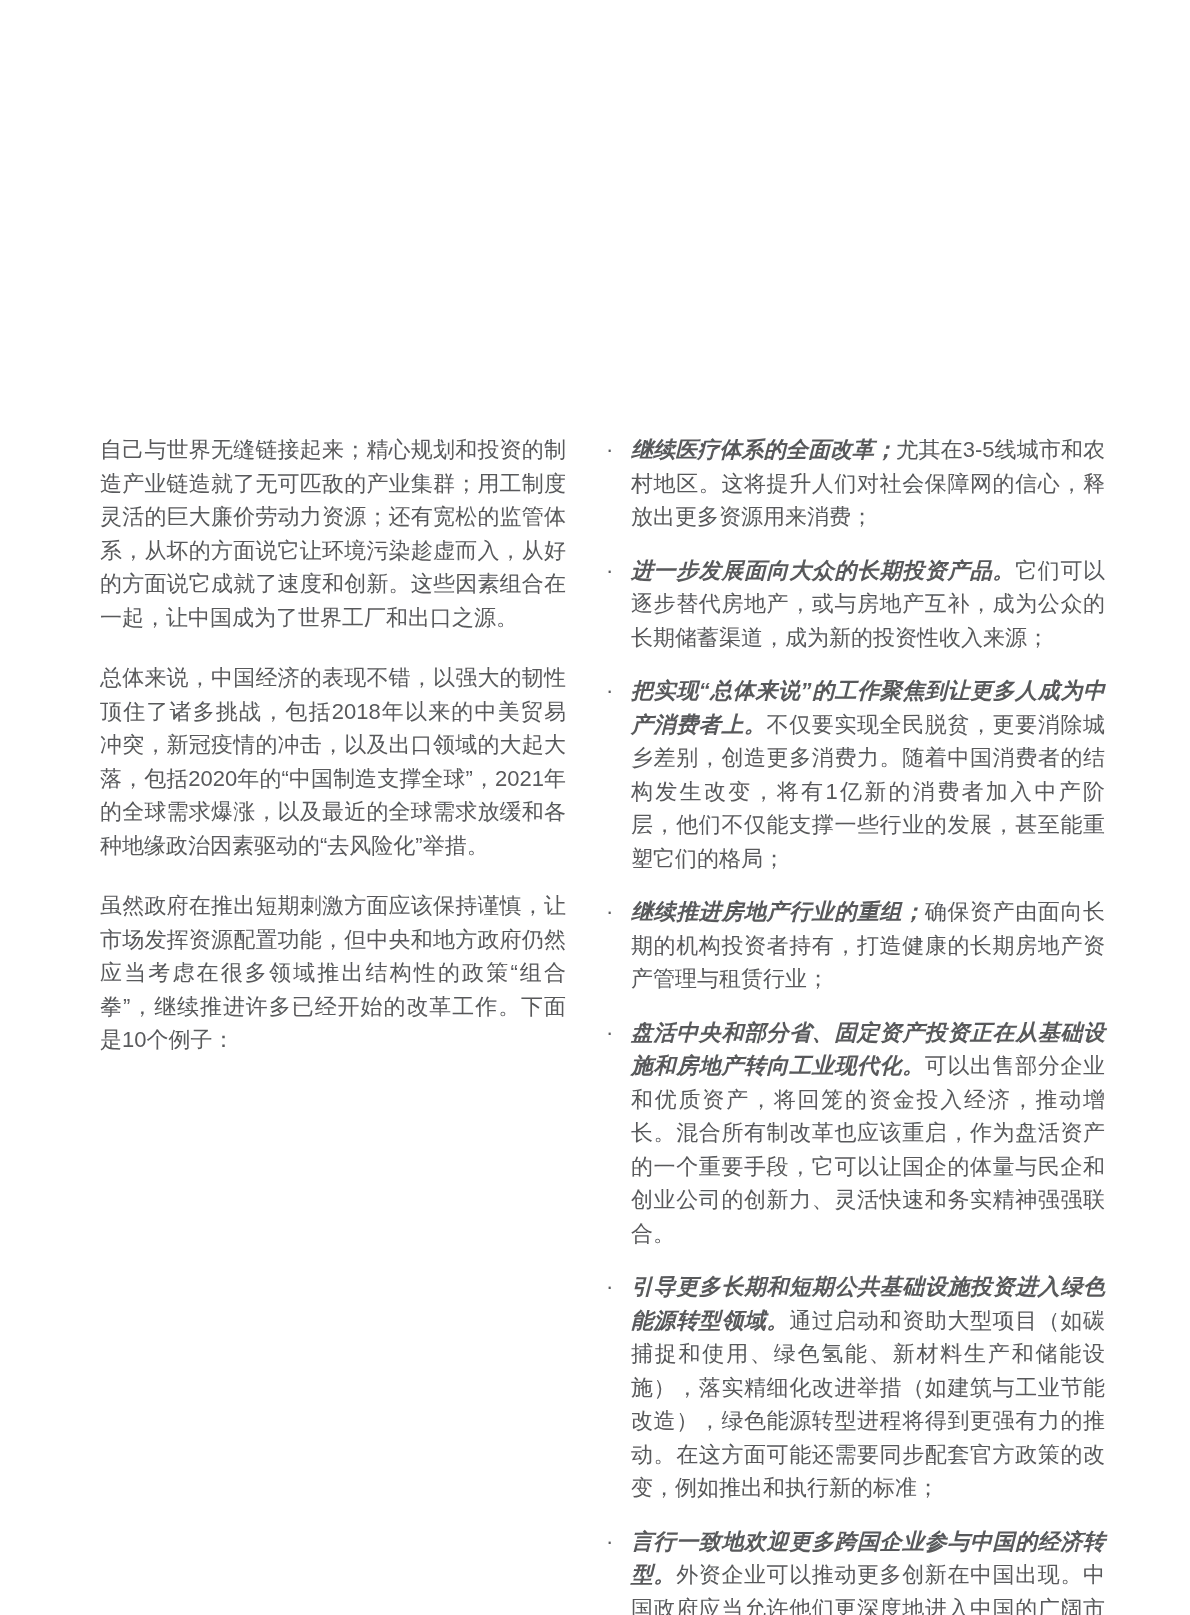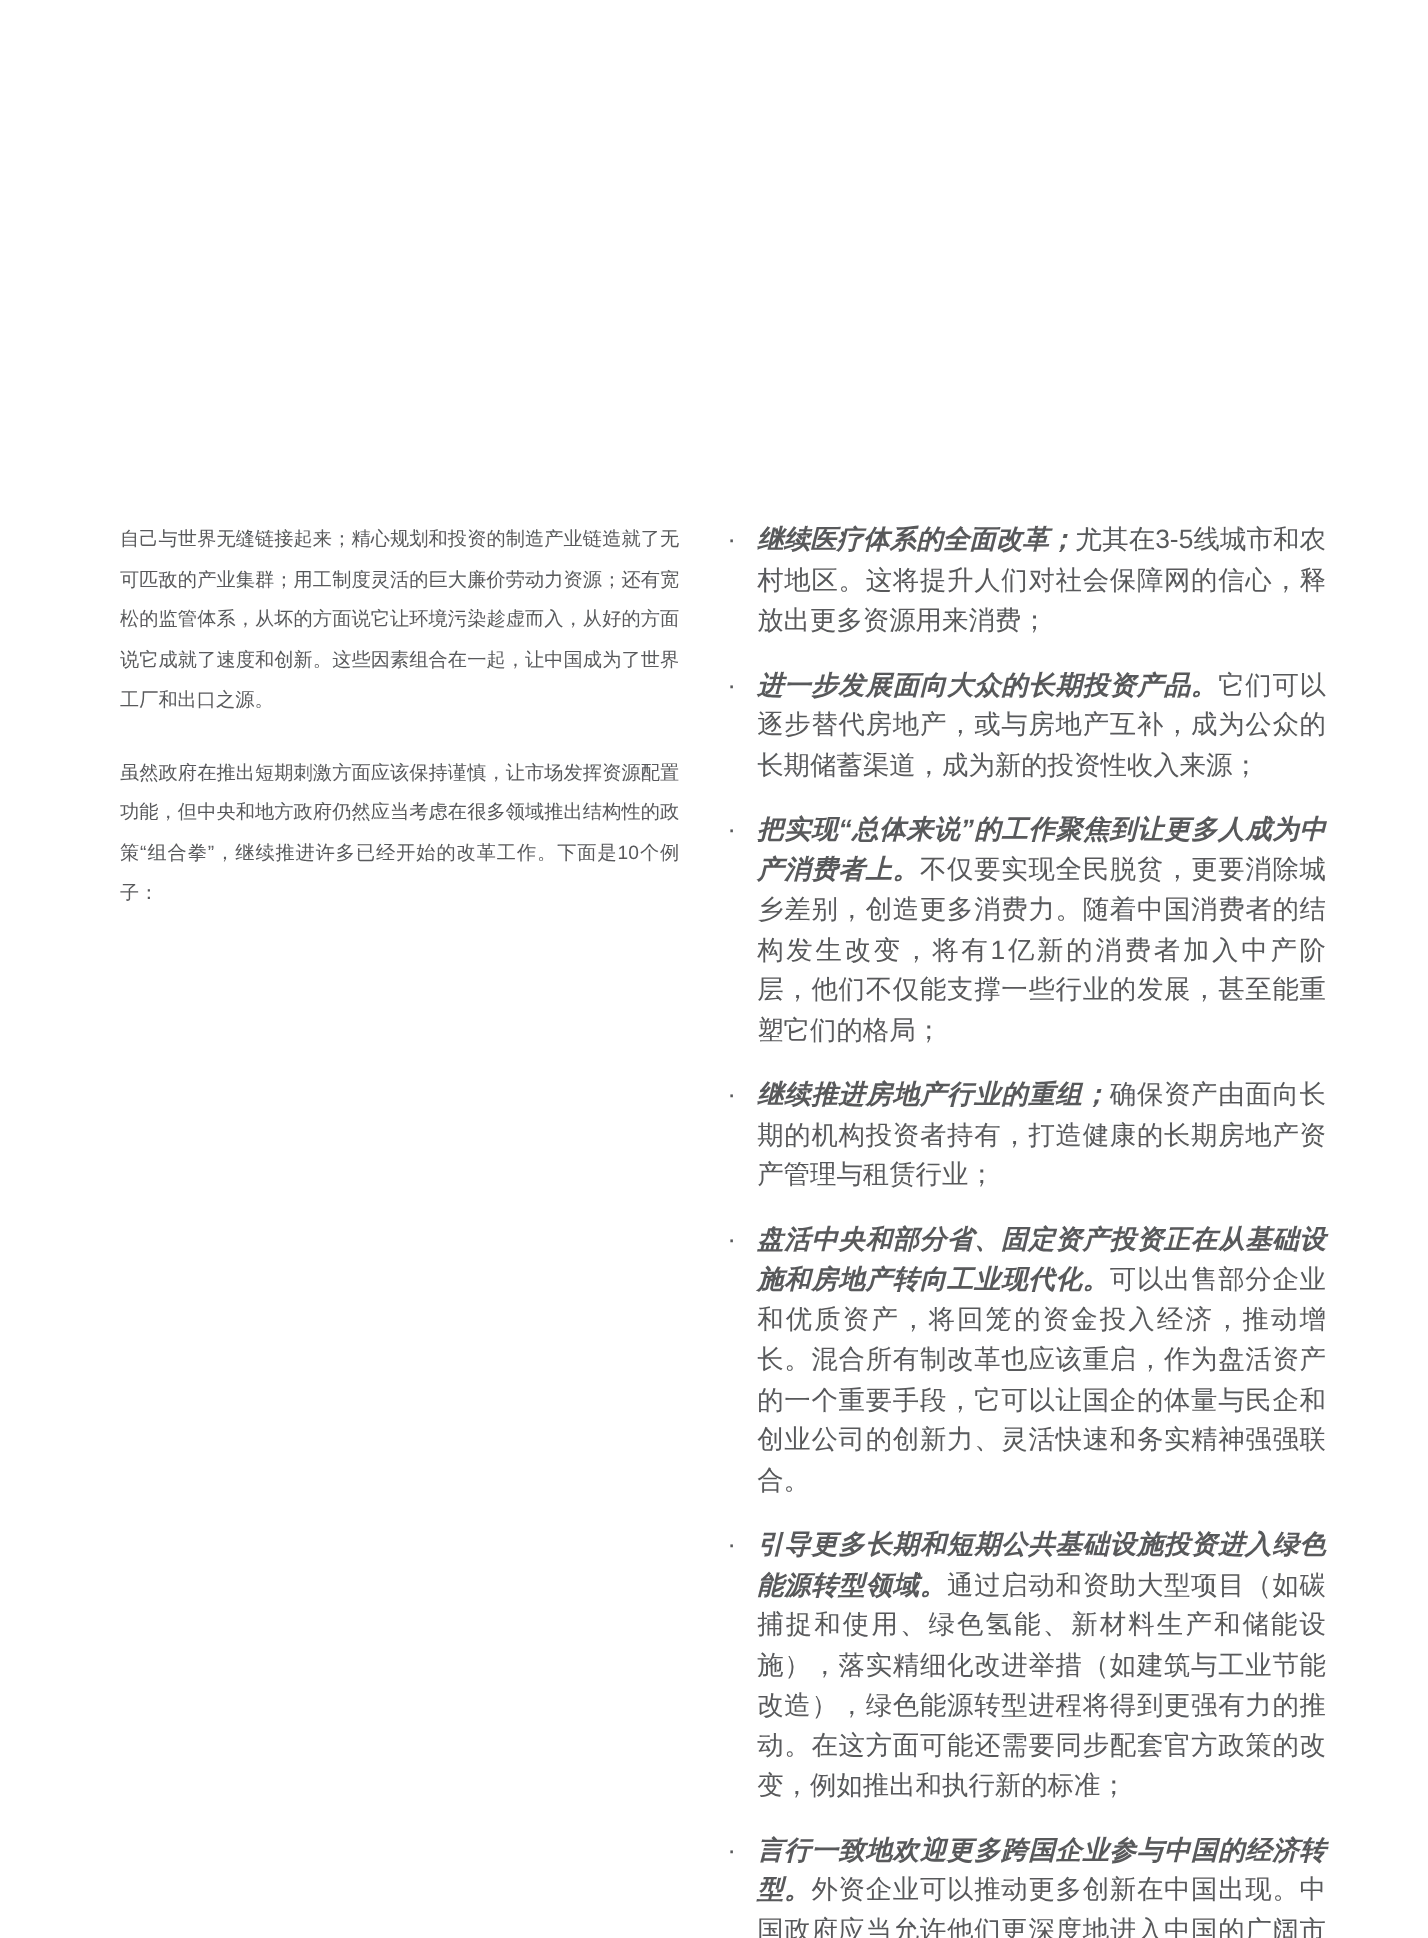--- a/index.html
+++ b/index.html
@@ -18,21 +18,21 @@
     left: 100px;
     top: 433px;
     display: flex;
     gap: 31px;
   }
   .col-left  { width: 466px; }
   .col-right { width: 508px; }
 
   .para {
     margin: 0 0 27px 0;
-    font-size: 16px;
+    font-size: 22px;
     line-height: 33.5px;
     text-align: justify;
     text-justify: inter-ideograph;
   }
   .section-heading {
     margin: 0 0 30px 0;
     font-size: 29px;
     line-height: 38px;
     font-weight: 700;
     color: #4D3F9A;
@@ -61,20 +61,21 @@
 </head>
 <body>
 
 <div class="page">
   <div class="columns">
 
     <div class="col col-left">
       <p class="para">自己与世界无缝链接起来；精心规划和投资的制造产业链造就了无可匹敌的产业集群；用工制度灵活的巨大廉价劳动力资源；还有宽松的监管体系，从坏的方面说它让环境污染趁虚而入，从好的方面说它成就了速度和创新。这些因素组合在一起，让中国成为了世界工厂和出口之源。</p>
 
 
+      <p class="para">总体来说，中国经济的表现不错，以强大的韧性顶住了诸多挑战，包括2018年以来的中美贸易冲突，新冠疫情的冲击，以及出口领域的大起大落，包括2020年的“中国制造支撑全球”，2021年的全球需求爆涨，以及最近的全球需求放缓和各种地缘政治因素驱动的“去风险化”举措。</p>
       <p class="para">虽然政府在推出短期刺激方面应该保持谨慎，让市场发挥资源配置功能，但中央和地方政府仍然应当考虑在很多领域推出结构性的政策“组合拳”，继续推进许多已经开始的改革工作。下面是10个例子：</p>
 
     </div>
 
     <div class="col col-right">
 
       <div class="bullet">
         <span class="marker">·</span>
         <span class="btext"><span class="lead">继续医疗体系的全面改革；</span><span>尤其在3-5线城市和农村地区。这将提升人们对社会保障网的信心，释放出更多资源用来消费；</span></span>
       </div>

